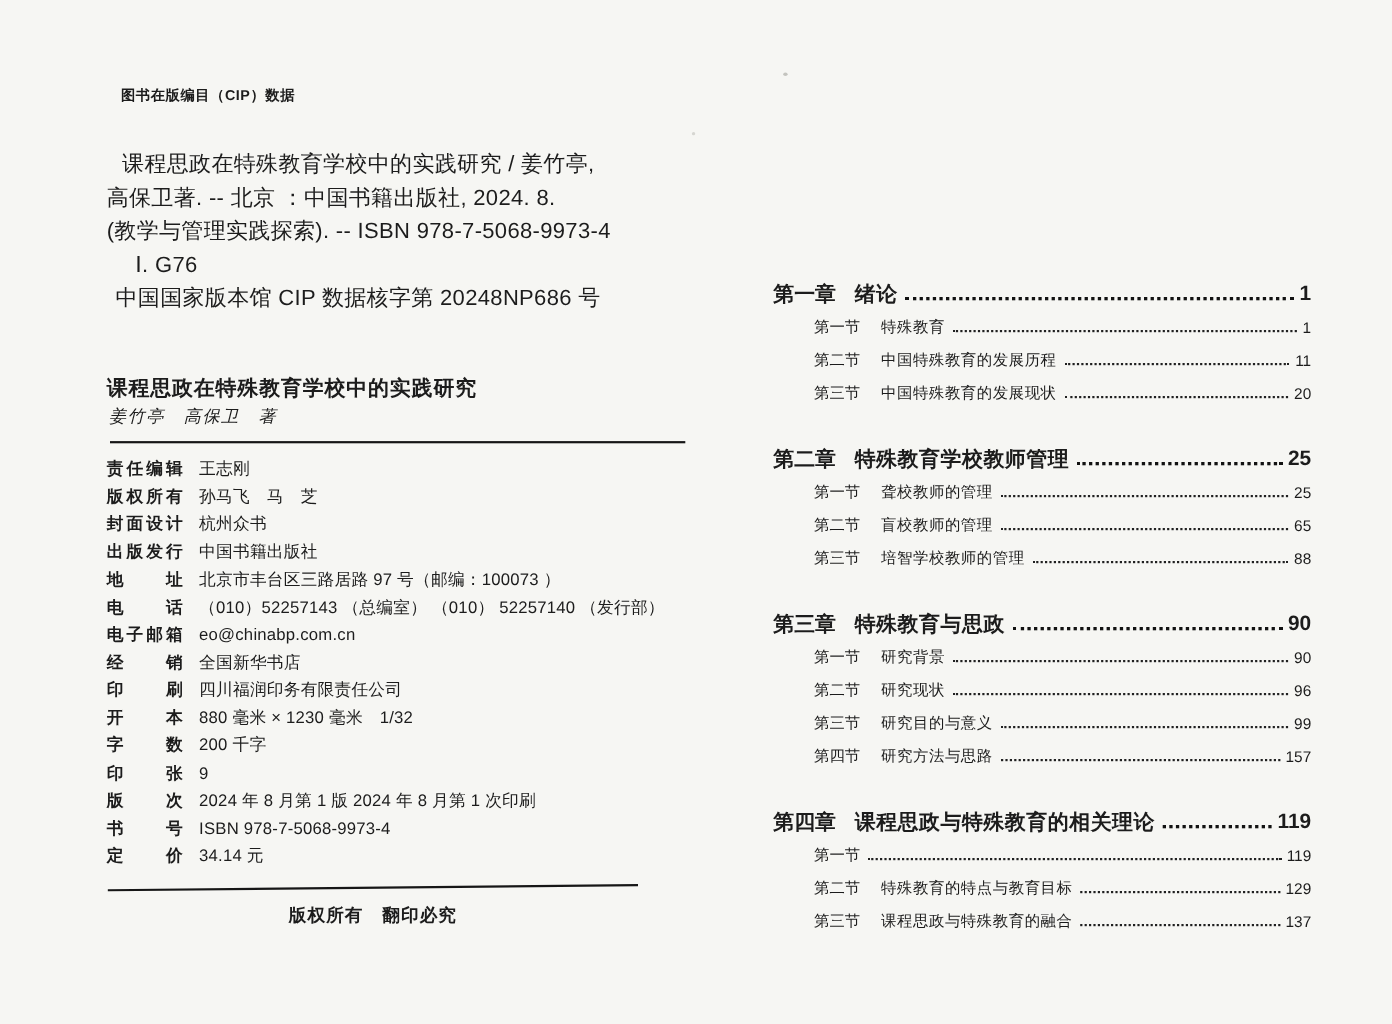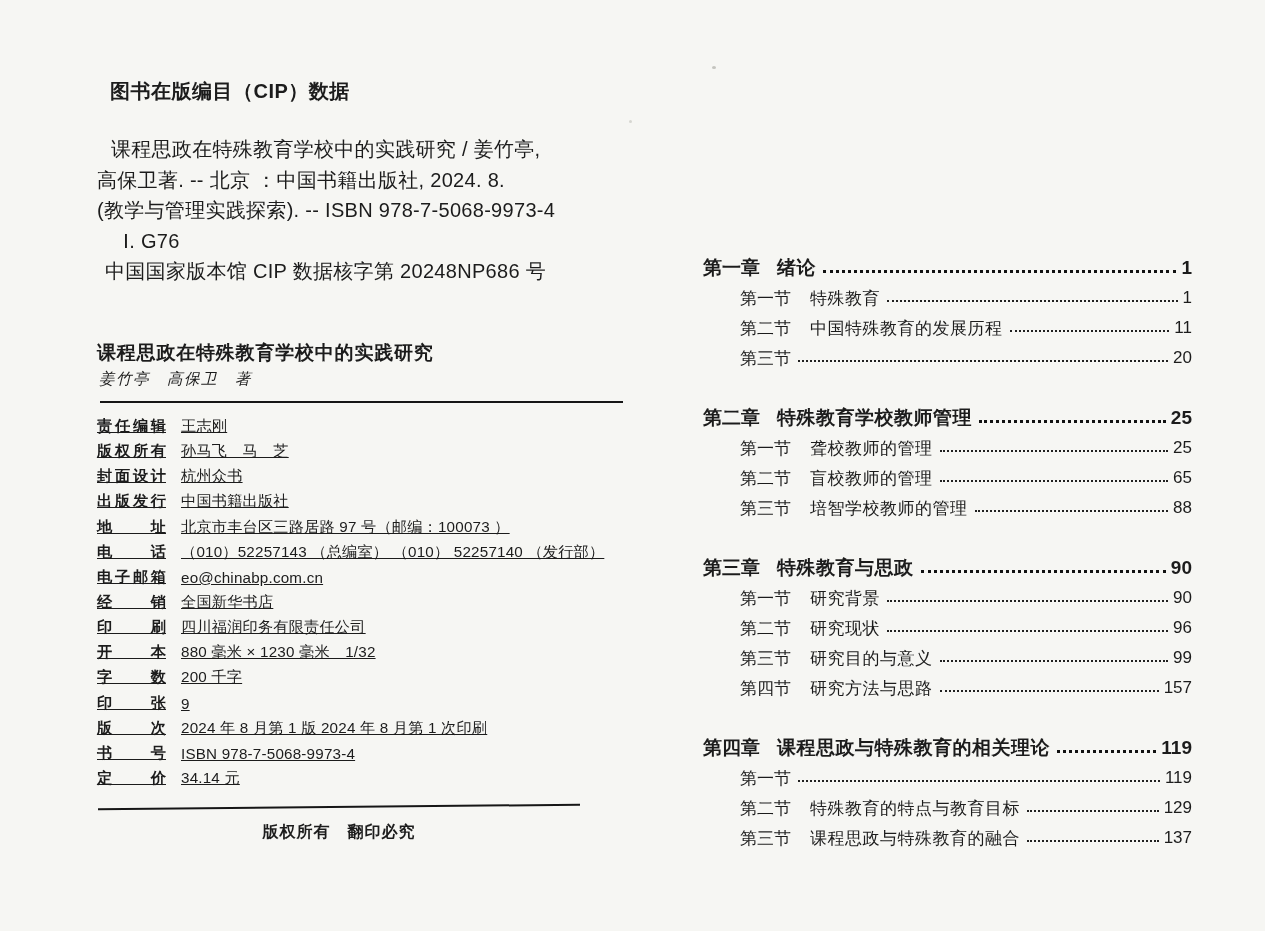--- a/index.html
+++ b/index.html
@@ -6,43 +6,43 @@
   .sheet{
     position:relative;
     width:1265px;height:931px;
     background:#f6f6f3;
     color:#1c1c1c;
     font-family:"Liberation Sans","DejaVu Sans",sans-serif;
     overflow:hidden;
   }
   
   .page-left{position:absolute;left:97px;top:0;width:530px;height:100%;}
-  .cip-header{position:absolute;top:78px;left:13px;font-size:20px;font-weight:bold;letter-spacing:.5px;}
+  .cip-header{position:absolute;top:78px;left:13px;font-size:13px;font-weight:bold;letter-spacing:.5px;}
   .cip-block{position:absolute;top:134px;left:0;width:530px;font-size:20px;line-height:30.5px;letter-spacing:.3px;}
   .cip-line{white-space:pre;}
   .cip-line-0{padding-left:14px;}
   .cip-line-3{padding-left:26px;}
   .cip-line-4{padding-left:8px;}
   .book-title{position:absolute;top:340px;left:0;font-size:19px;font-weight:bold;letter-spacing:.8px;text-align:right;}
   .authors{position:absolute;top:369px;left:2px;font-size:15.5px;font-style:italic;letter-spacing:1.5px;}
   .rule{background:#161616;}
   .rule-top{position:absolute;top:401px;left:3px;width:523px;height:2.2px;}
-  .colophon{position:absolute;top:414px;left:0;font-size:15.2px;text-decoration:underline;}
+  .colophon{position:absolute;top:414px;left:0;font-size:15.2px;}
   .col-row{height:25.15px;display:flex;align-items:center;}
   .col-label{font-weight:bold;width:69px;flex:none;text-align:justify;text-align-last:justify;margin-right:15px;}
   .col-value{white-space:pre;letter-spacing:.2px;}
   .rule-bottom{position:absolute;top:806px;left:1px;width:482px;height:2px;transform:rotate(-0.55deg);}
   .copyright-note{position:absolute;top:822px;left:1px;width:482px;text-align:center;font-size:16px;font-weight:bold;letter-spacing:1px;}
   
   .page-right{position:absolute;left:650px;top:0;width:615px;height:100%;}
   .toc-title{position:absolute;top:148px;left:0;width:586px;margin:0;text-align:center;
              font-size:33px;font-weight:bold;letter-spacing:3px;}
   .toc{position:absolute;top:253px;left:53px;width:489px;}
   .toc-group{margin-bottom:30px;}
-  .toc-row{display:flex;align-items:center;height:30px;font-size:17px;white-space:nowrap;}
+  .toc-row{display:flex;align-items:center;height:30px;font-size:14px;white-space:nowrap;}
   .toc-chapter{font-weight:bold;font-size:19px;}
   .toc-section{padding-left:37px;}
   .toc-label{flex:none;}
   .toc-text{flex:none;margin-left:17px;letter-spacing:.5px;}
   .toc-section .toc-text{margin-left:19px;}
   .leader{flex:1 1 auto;height:0;border-bottom:2.6px dotted #202020;margin:0 3px 0 7px;transform:translateY(3px);}
   .toc-chapter .leader{border-bottom-width:3px;border-bottom-color:#121212;}
   .toc-page{flex:none;margin-left:2px;}
   
   .speck{position:absolute;border-radius:50%;background:#9a9a93;opacity:.55;}
@@ -152,20 +152,21 @@
             <span class="toc-page">1</span>
           </div>
           <div class="toc-row toc-section">
             <span class="toc-label">第二节</span>
             <span class="toc-text">中国特殊教育的发展历程</span>
             <span class="leader"></span>
             <span class="toc-page">11</span>
           </div>
           <div class="toc-row toc-section">
             <span class="toc-label">第三节</span>
+            <span class="toc-text">中国特殊教育的发展现状</span>
             <span class="leader"></span>
             <span class="toc-page">20</span>
           </div>
         </div>
         <div class="toc-group">
           <div class="toc-row toc-chapter">
             <span class="toc-label">第二章</span>
             <span class="toc-text">特殊教育学校教师管理</span>
             <span class="leader"></span>
             <span class="toc-page">25</span>

